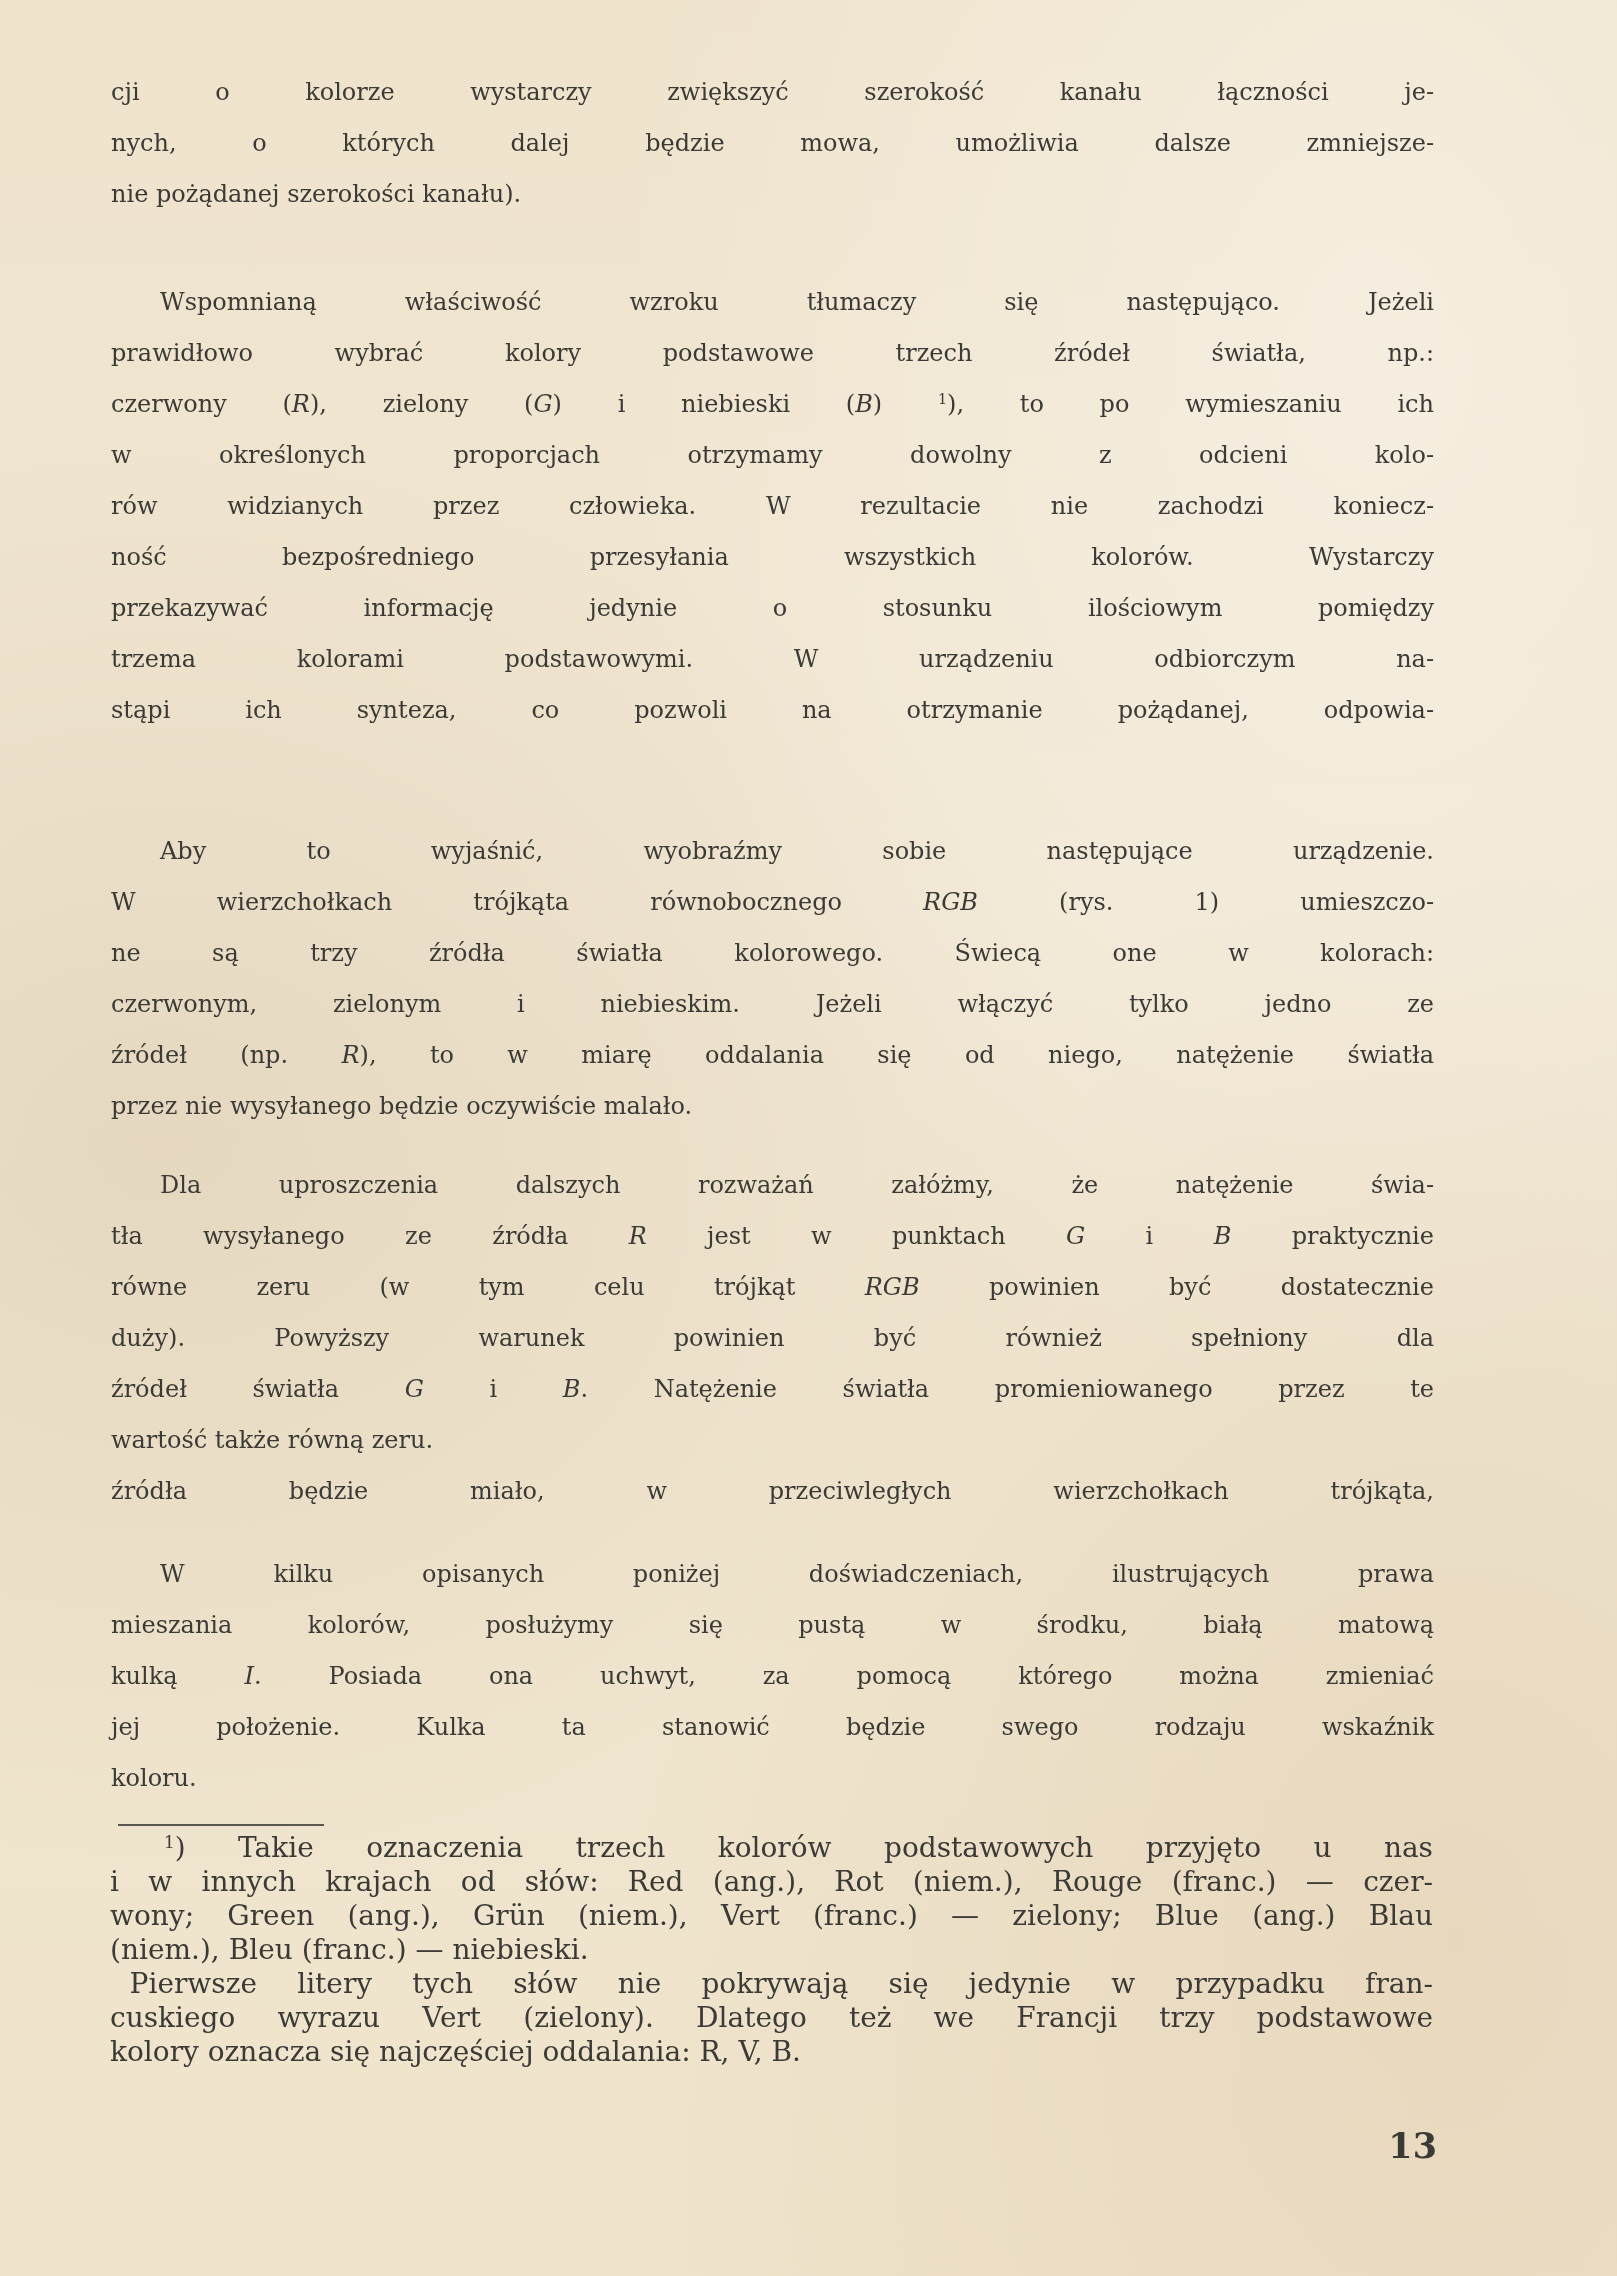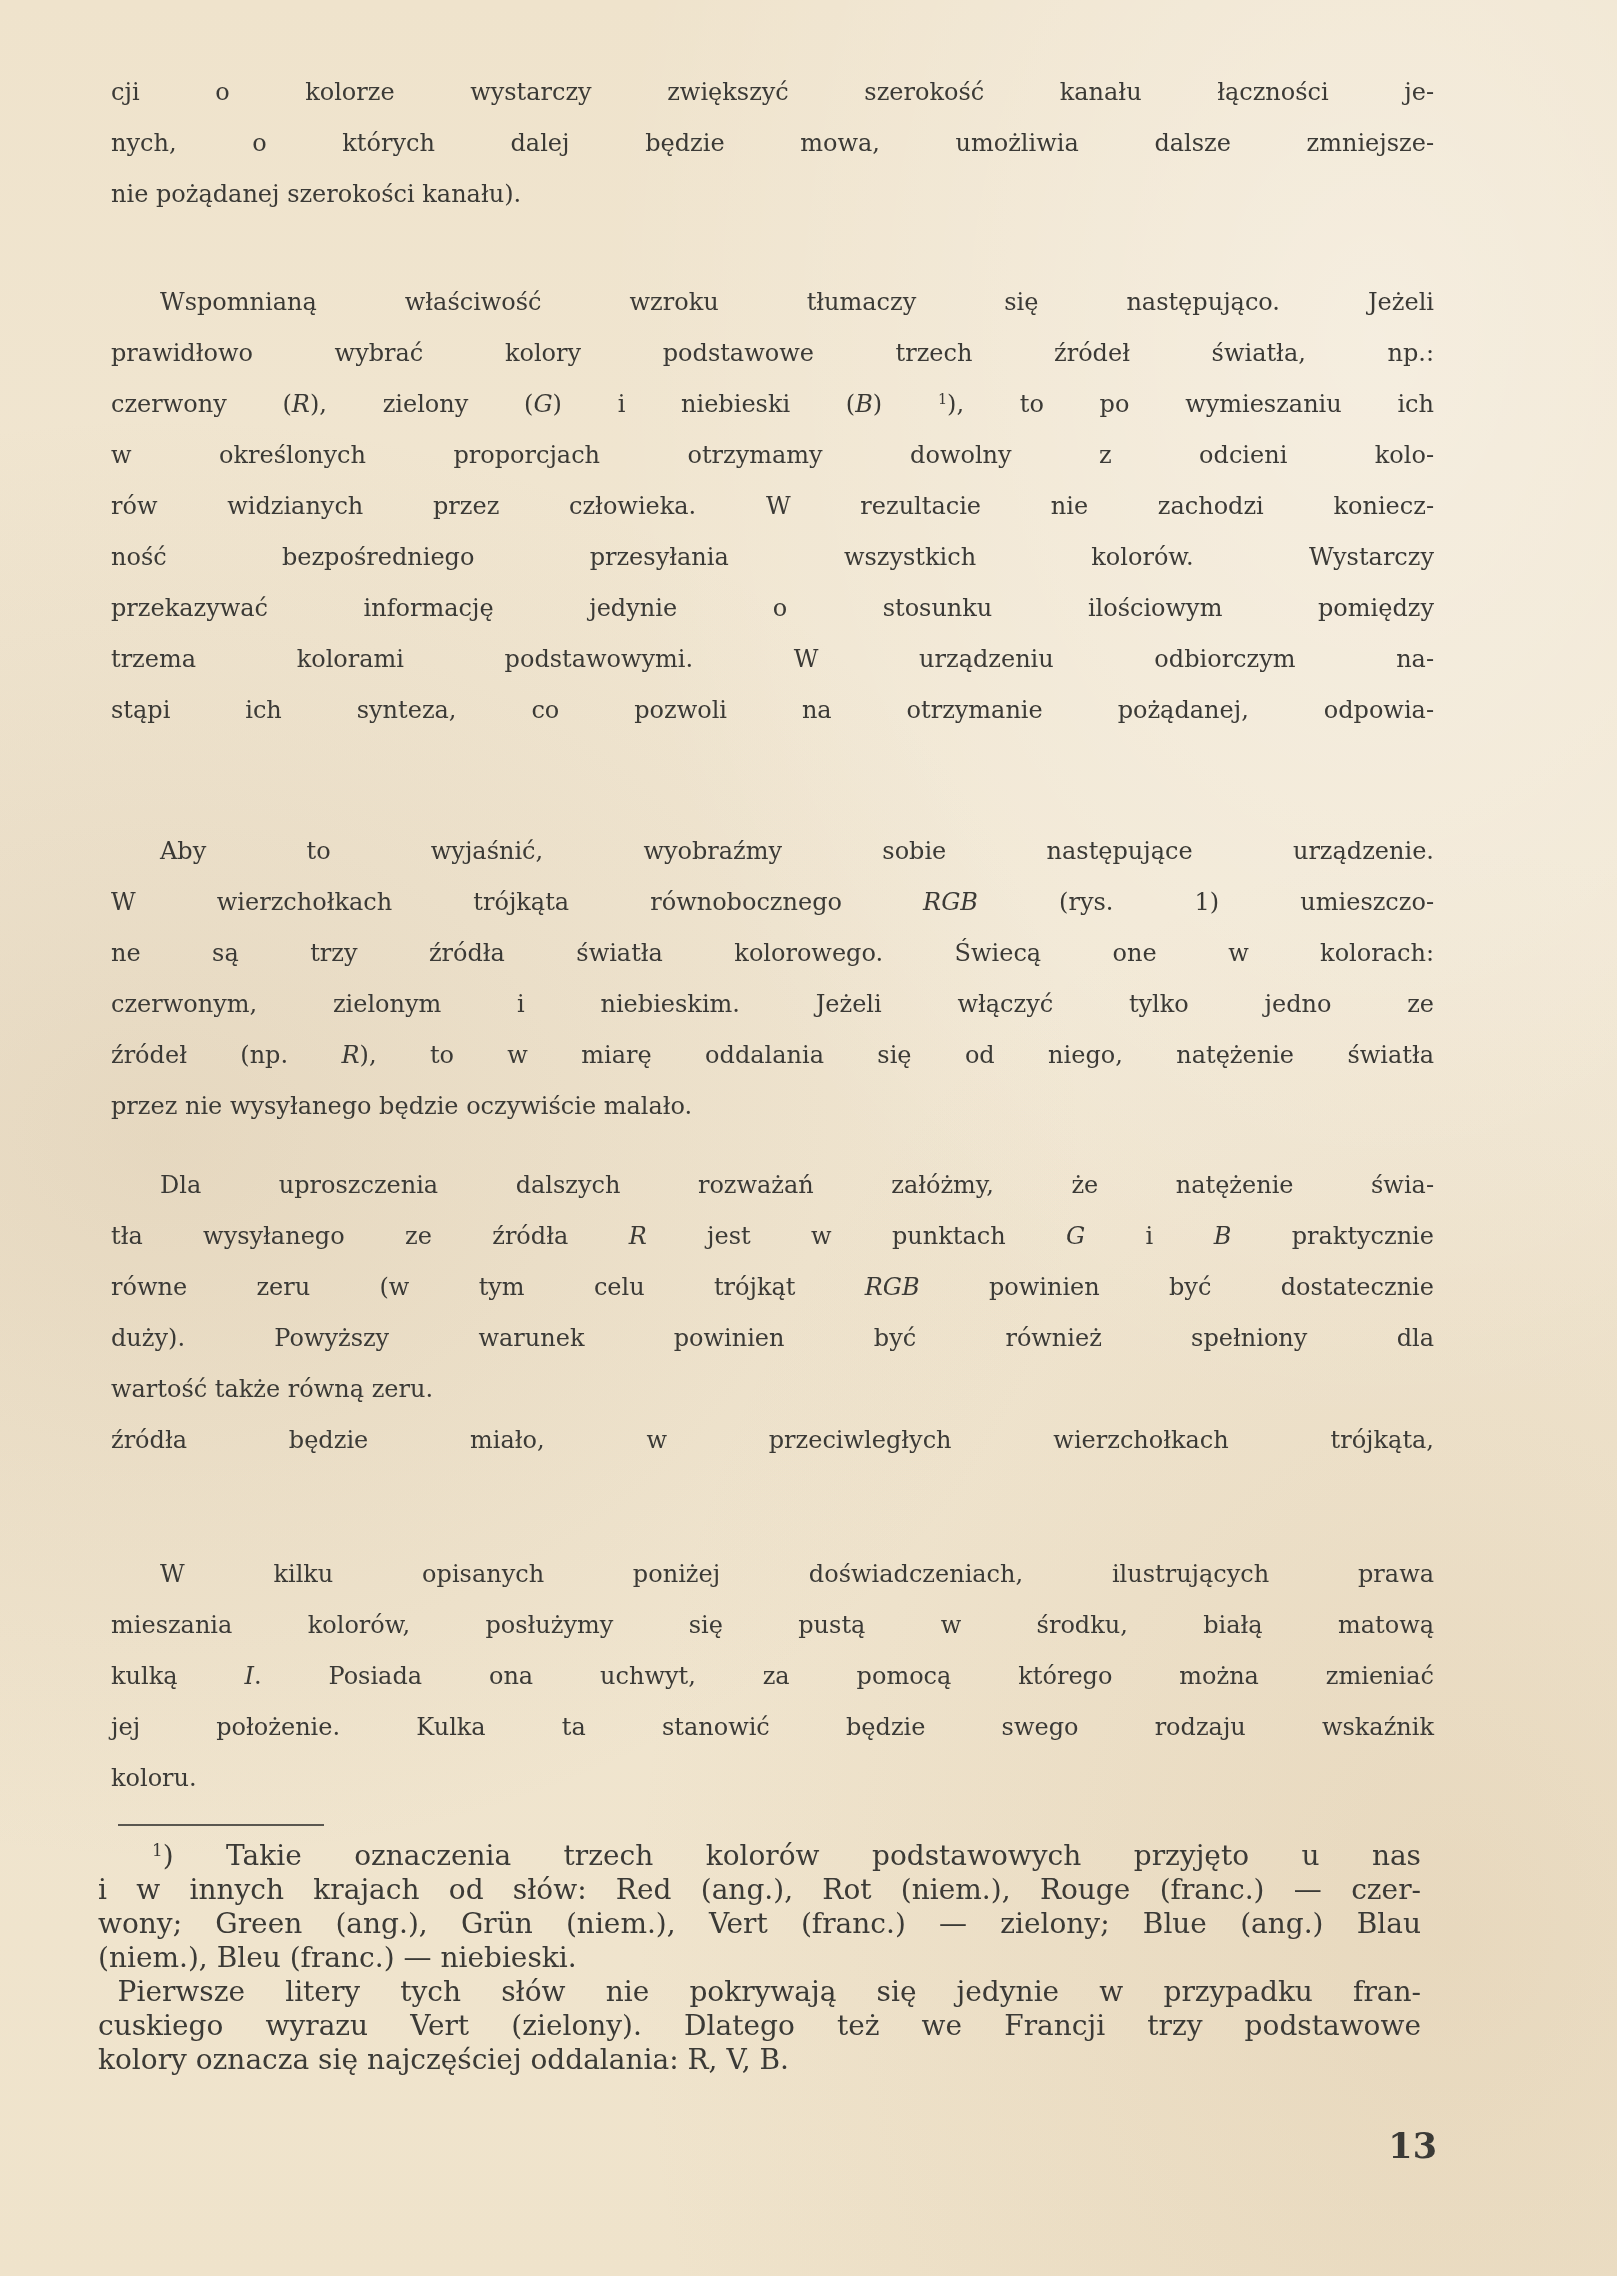--- a/index.html
+++ b/index.html
@@ -44,26 +44,25 @@
   i { font-style: italic; }
   sup { font-size: 0.6em; vertical-align: 0.55em; line-height: 0; }
   .fn-rule {
     position: absolute;
     left: 118px; top: 1824px;
     width: 206px; height: 2px;
     background: #5a5750;
   }
   .footnotes {
     position: absolute;
-    left: 98px;
+    left: 110px;
     width: 1323px;
     font-size: 28px;
     line-height: 34px;
     top: 1831px;
-    margin-top: 8px;
   }
   .footnotes .line { height: 34px; }
   .footnotes .fn-indent { padding-left: 54px; }
   .footnotes .fn-indent2 { padding-left: 19.6px; }
   .page-number {
     position: absolute;
     right: 180px; top: 2125px;
     font-size: 35px;
     font-weight: bold;
     color: #3b3a36;
@@ -100,20 +99,21 @@
   <span class="line">czerwonym, zielonym i niebieskim. Jeżeli włączyć tylko jedno ze</span>
   <span class="line"><span>źródeł (np. </span><i>R</i><span>), to w miarę oddalania się od niego, natężenie światła</span></span>
   <span class="line last">przez nie wysyłanego będzie oczywiście malało.</span>
 </div>
 
 <div class="body-text p4">
   <span class="line indent">Dla uproszczenia dalszych rozważań załóżmy, że natężenie świa-</span>
   <span class="line"><span>tła wysyłanego ze źródła </span><i>R</i><span> jest w punktach </span><i>G</i><span> i </span><i>B</i><span> praktycznie</span></span>
   <span class="line"><span>równe zeru (w tym celu trójkąt </span><i>RGB</i><span> powinien być dostatecznie</span></span>
   <span class="line">duży). Powyższy warunek powinien być również spełniony dla</span>
+  <span class="line"><span>źródeł światła </span><i>G</i><span> i </span><i>B</i><span>. Natężenie światła promieniowanego przez te</span></span>
   <span class="line last">wartość także równą zeru.</span>
   <span class="line">źródła będzie miało, w przeciwległych wierzchołkach trójkąta,</span>
 </div>
 
 <div class="body-text p5">
   <span class="line indent">W kilku opisanych poniżej doświadczeniach, ilustrujących prawa</span>
   <span class="line">mieszania kolorów, posłużymy się pustą w środku, białą matową</span>
   <span class="line"><span>kulką </span><i>I</i><span>. Posiada ona uchwyt, za pomocą którego można zmieniać</span></span>
   <span class="line">jej położenie. Kulka ta stanowić będzie swego rodzaju wskaźnik</span>
   <span class="line last">koloru.</span>

